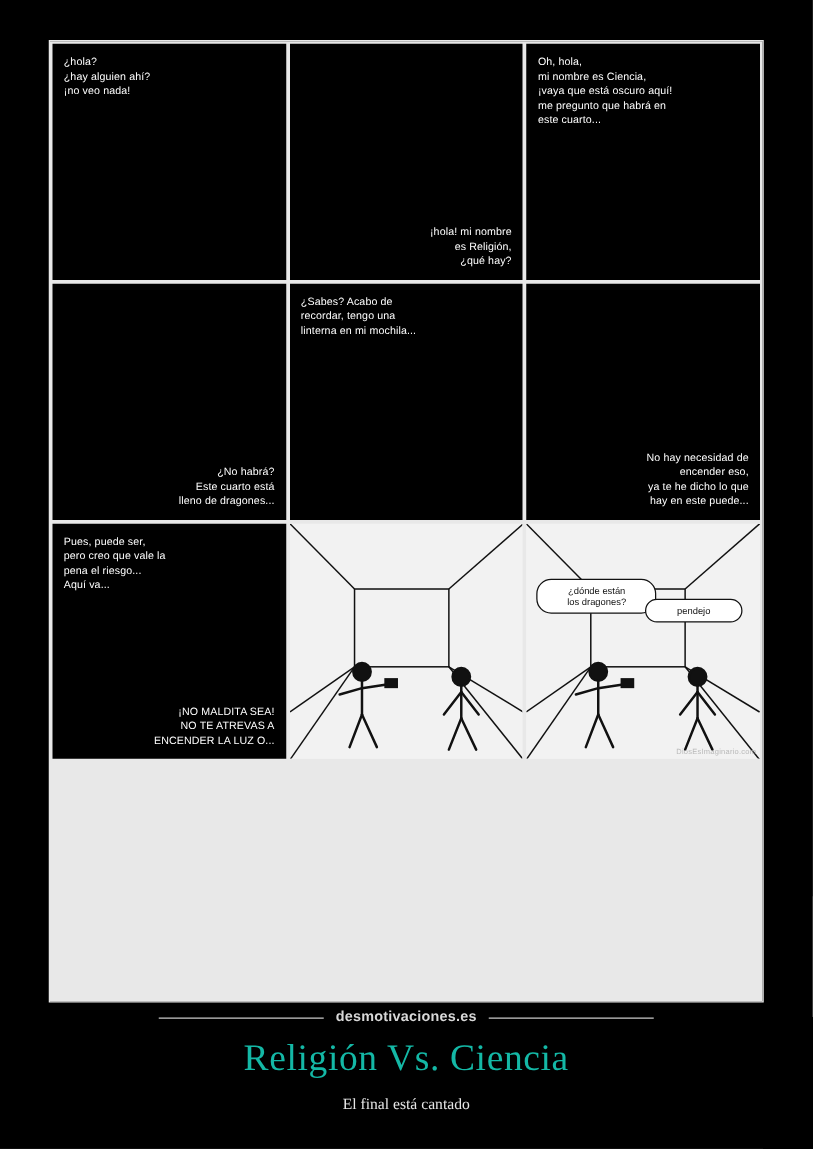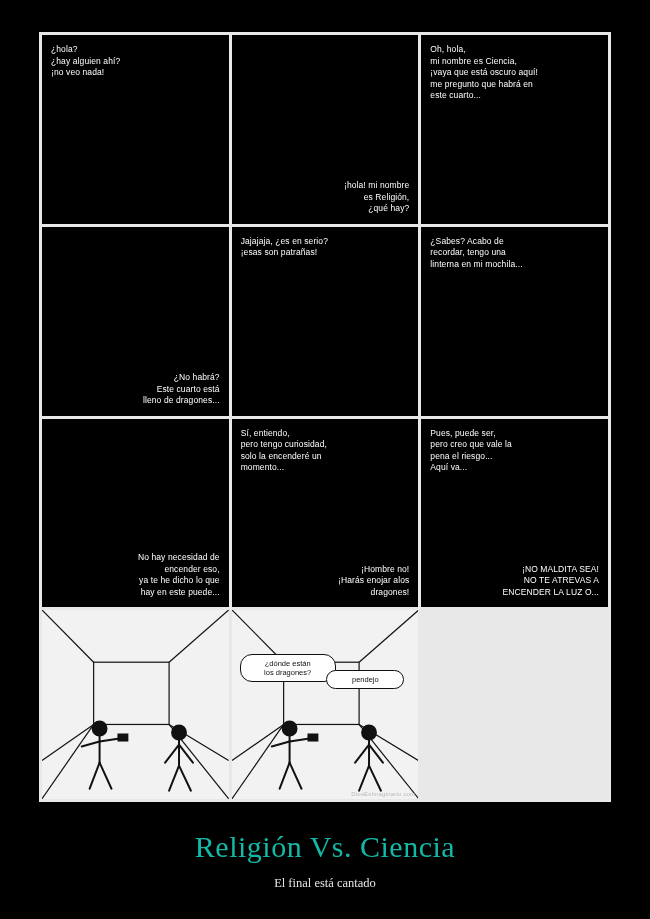--- a/index.html
+++ b/index.html
@@ -164,44 +164,31 @@
 ¡vaya que está oscuro aquí!
 me pregunto que habrá en
 este cuarto...</div>
       </div>
 
       <div class="panel">
         <div class="bubble br">¿No habrá?
 Este cuarto está
 lleno de dragones...</div>
       </div>
-      <div class="panel">
-        <div class="bubble tl">Jajajaja, ¿es en serio?
-¡esas son patrañas!</div>
-      </div>
 
       <div class="panel">
         <div class="bubble tl">¿Sabes? Acabo de
 recordar, tengo una
 linterna en mi mochila...</div>
       </div>
       <div class="panel">
         <div class="bubble br">No hay necesidad de
 encender eso,
 ya te he dicho lo que
 hay en este puede...</div>
-      </div>
-      <div class="panel">
-        <div class="bubble tl">Sí, entiendo,
-pero tengo curiosidad,
-solo la encenderé un
-momento...</div>
-        <div class="bubble br">¡Hombre no!
-¡Harás enojar alos
-dragones!</div>
       </div>
 
       <div class="panel">
         <div class="bubble tl">Pues, puede ser,
 pero creo que vale la
 pena el riesgo...
 Aquí va...</div>
         <div class="bubble br">¡NO MALDITA SEA!
 NO TE ATREVAS A
 ENCENDER LA LUZ O...</div>
@@ -274,17 +261,22 @@
         </svg>
         <div class="balloon" style="left:8px; top:44px; width:62px;">¿dónde están
 los dragones?</div>
         <div class="balloon" style="right:14px; top:60px; width:44px;">pendejo</div>
         <div class="sig">DiosEsImaginario.com</div>
       </div>
 
     </div>
   </div>
 
+  <div class="watermark">
+    <div class="wm-line left"></div>
+    <div class="wm-text">desmotivaciones.es</div>
+    <div class="wm-line right"></div>
+  </div>
 
   <div class="title">Religión Vs. Ciencia</div>
   <div class="subtitle">El final está cantado</div>
 
 </div>
 
 </body></html>

